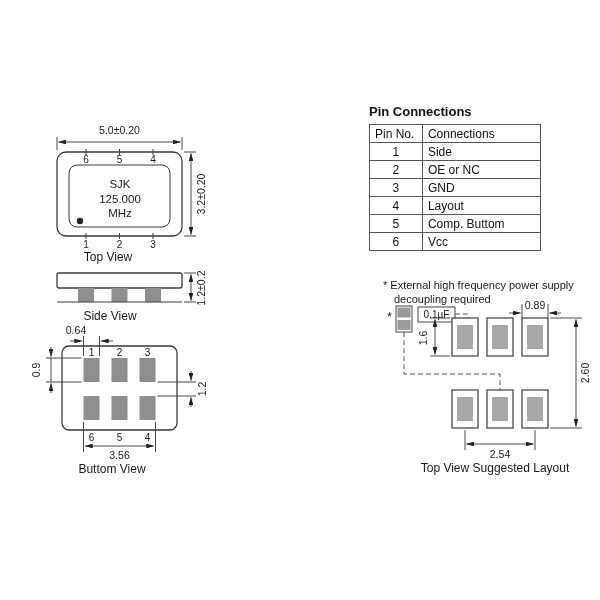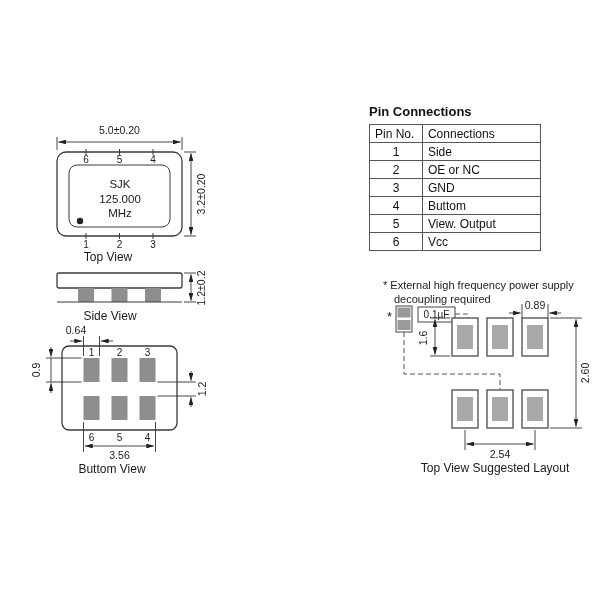--- a/index.html
+++ b/index.html
@@ -220,25 +220,25 @@
         <tr>
           <td class="col-pin">2</td>
           <td class="col-conn">OE or NC</td>
         </tr>
         <tr>
           <td class="col-pin">3</td>
           <td class="col-conn">GND</td>
         </tr>
         <tr>
           <td class="col-pin">4</td>
-          <td class="col-conn">Buttom</td>
+          <td class="col-conn">Layout</td>
         </tr>
         <tr>
           <td class="col-pin">5</td>
-          <td class="col-conn">View. Output</td>
+          <td class="col-conn">Comp. Buttom</td>
         </tr>
         <tr>
           <td class="col-pin">6</td>
           <td class="col-conn">Vcc</td>
         </tr>
       </tbody>
     </table>
   </div>
 
 </div>

